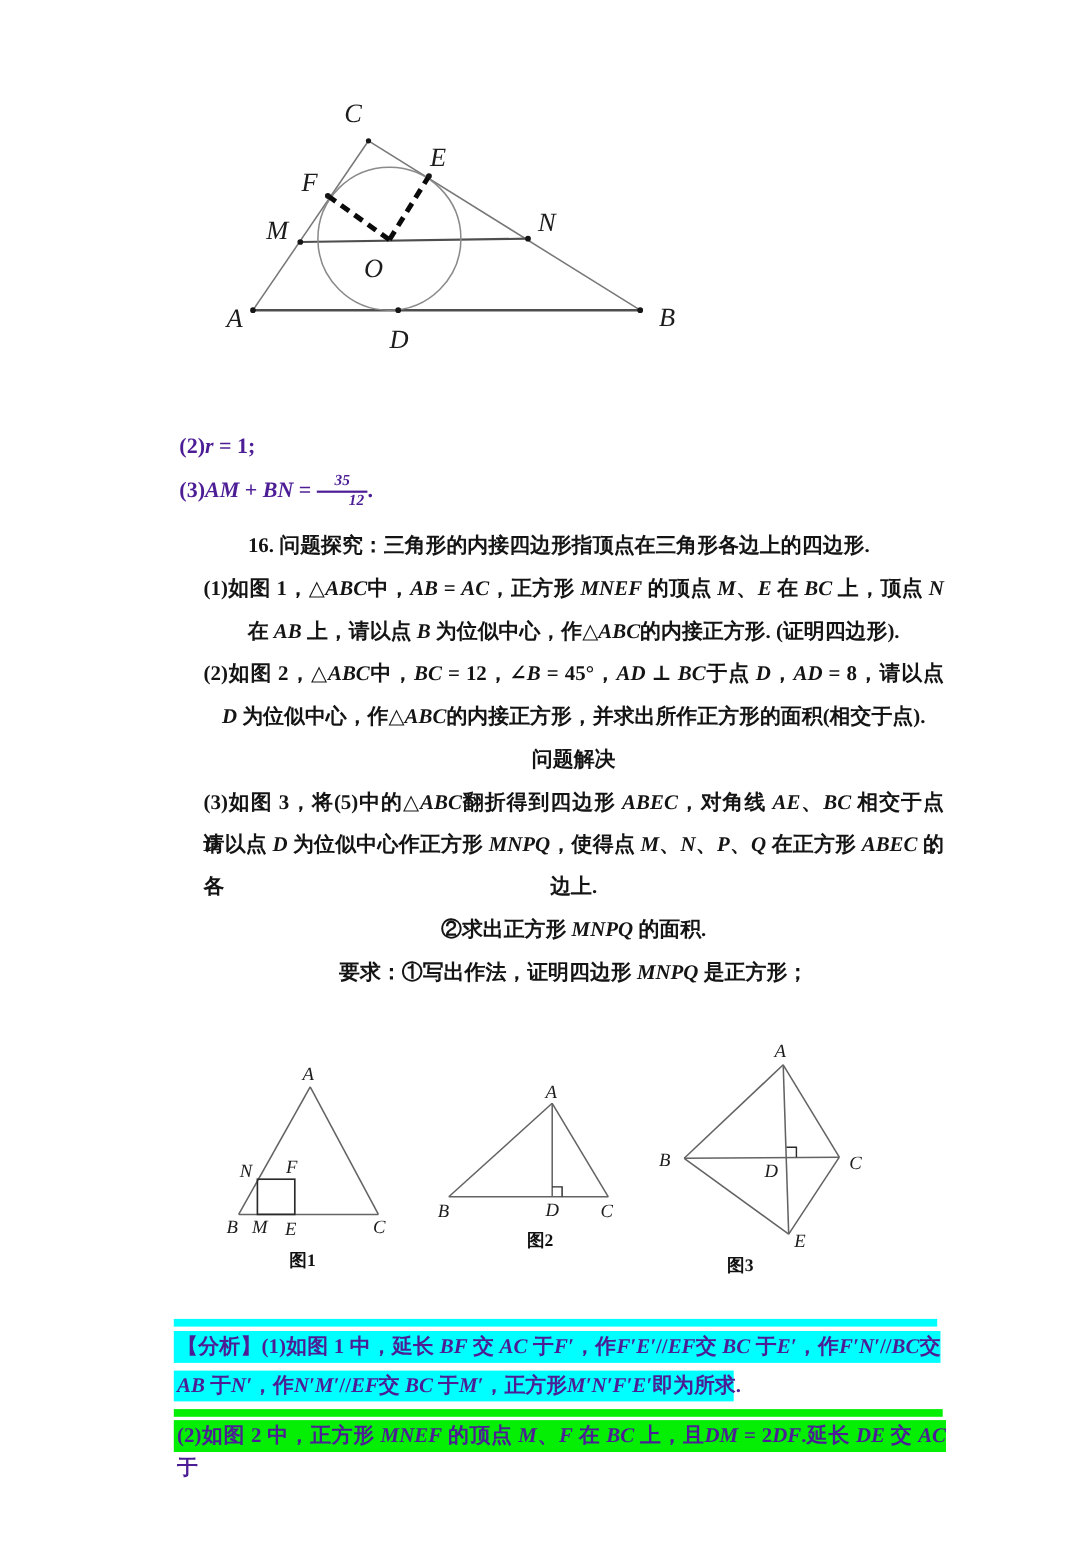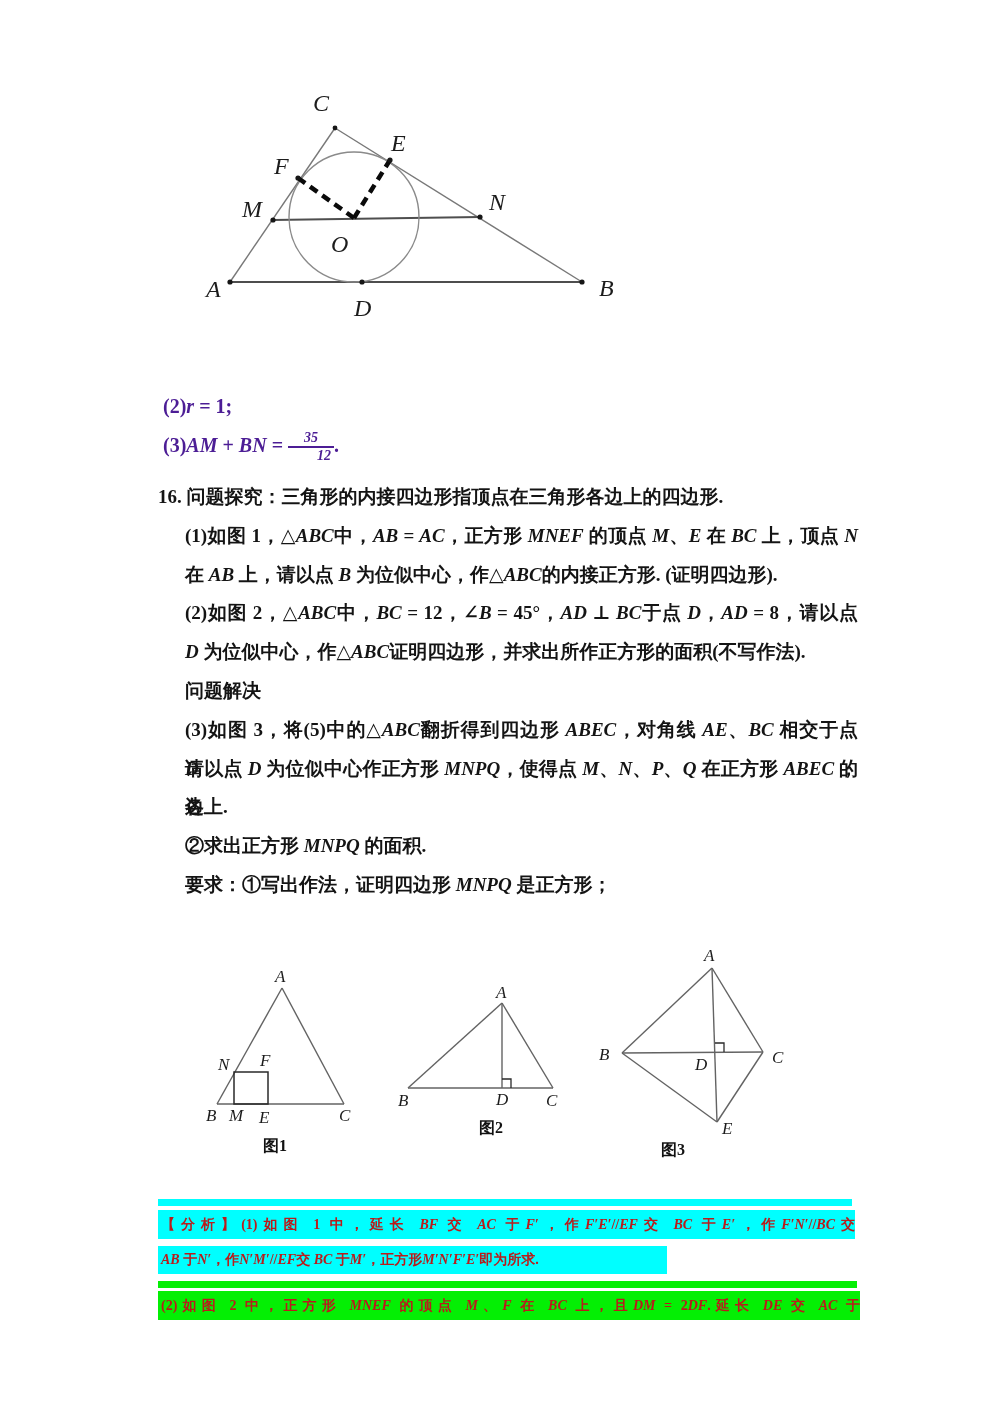--- a/index.html
+++ b/index.html
@@ -15,26 +15,26 @@
   .seg-m{font-weight:700;font-style:italic;}
   
   .frac{display:inline-flex;flex-direction:column;vertical-align:middle;
         text-align:center;font-size:14px;line-height:1.15;font-weight:700;font-style:italic;}
   .frac .fn{border-bottom:2px solid currentColor;padding:0 3px;font-style:italic;}
   .frac .fd{padding:0 3px;margin-left:26px;}
   
   .ans{position:absolute;left:163px;font-size:20px;color:#4c1d95;white-space:nowrap;line-height:1;}
   
   .plines{position:absolute;left:158px;top:478px;width:700px;font-size:19px;}
-  .pline{height:38.8px;line-height:38.8px;white-space:nowrap;}
+  .pline{height:38.8px;line-height:38.8px;white-space:nowrap;text-align:center;}
   .pline.ind{padding-left:27px;}
   .pline.fill{white-space:normal;text-align:justify;text-align-last:justify;}
   
   .strip{position:absolute;height:7px;}
-  .hl{position:absolute;font-size:14px;white-space:nowrap;color:#b91c1c;padding-left:3px;}
+  .hl{position:absolute;font-size:19px;white-space:nowrap;color:#4c1d95;padding-left:3px;}
   .hl.fill{white-space:normal;text-align:justify;text-align-last:justify;}
   .bg-cyan{background:#00ffff;}
   .bg-green{background:#04ef04;}
   
   .lbl{font-style:italic;font-weight:400;fill:#1c1c1c;font-family:"Liberation Serif","DejaVu Serif",serif;}
   .cap{font-style:normal;font-weight:700;fill:#111;font-family:"Liberation Serif","DejaVu Serif",serif;}
   svg{overflow:visible;}
 </style>
 </head>
 <body>
@@ -80,21 +80,21 @@
   <div class="ans" style="top:430px"><span class="seg-c">(3)</span><span class="seg-m">AM</span><span class="seg-c"> + </span><span class="seg-m">BN</span><span class="seg-c"> = </span><span class="frac">
         <span class="fn">35</span>
         <span class="fd">12</span>
       </span><span class="seg-c">.</span></div>
 
   <div class="plines">
     <div class="pline"><span class="seg-c">16.  问题探究：三角形的内接四边形指顶点在三角形各边上的四边形.</span></div>
     <div class="pline ind fill"><span class="seg-c">(1)如图 1，△</span><span class="seg-m">ABC</span><span class="seg-c">中，</span><span class="seg-m">AB</span><span class="seg-c"> = </span><span class="seg-m">AC</span><span class="seg-c">，正方形 </span><span class="seg-m">MNEF</span><span class="seg-c"> 的顶点 </span><span class="seg-m">M</span><span class="seg-c">、</span><span class="seg-m">E</span><span class="seg-c"> 在 </span><span class="seg-m">BC</span><span class="seg-c"> 上，顶点 </span><span class="seg-m">N</span></div>
     <div class="pline ind"><span class="seg-c">在 </span><span class="seg-m">AB</span><span class="seg-c"> 上，请以点 </span><span class="seg-m">B</span><span class="seg-c"> 为位似中心，作△</span><span class="seg-m">ABC</span><span class="seg-c">的内接正方形. (证明四边形).</span></div>
     <div class="pline ind fill"><span class="seg-c">(2)如图 2，△</span><span class="seg-m">ABC</span><span class="seg-c">中，</span><span class="seg-m">BC</span><span class="seg-c"> = 12，∠</span><span class="seg-m">B</span><span class="seg-c"> = 45°，</span><span class="seg-m">AD</span><span class="seg-c"> ⊥ </span><span class="seg-m">BC</span><span class="seg-c">于点 </span><span class="seg-m">D</span><span class="seg-c">，</span><span class="seg-m">AD</span><span class="seg-c"> = 8，请以点</span></div>
-    <div class="pline ind"><span class="seg-m">D</span><span class="seg-c"> 为位似中心，作△</span><span class="seg-m">ABC</span><span class="seg-c">证明四边形，并求出所作正方形的面积(不写作法).</span></div>
+    <div class="pline ind"><span class="seg-m">D</span><span class="seg-c"> 为位似中心，作△</span><span class="seg-m">ABC</span><span class="seg-c">的内接正方形，并求出所作正方形的面积(相交于点).</span></div>
     <div class="pline ind"><span class="seg-c">问题解决</span></div>
     <div class="pline ind fill"><span class="seg-c">(3)如图 3，将(5)中的△</span><span class="seg-m">ABC</span><span class="seg-c">翻折得到四边形 </span><span class="seg-m">ABEC</span><span class="seg-c">，对角线 </span><span class="seg-m">AE</span><span class="seg-c">、</span><span class="seg-m">BC</span><span class="seg-c"> 相交于点 </span><span class="seg-m">D</span><span class="seg-c">，</span></div>
     <div class="pline ind fill"><span class="seg-c">请以点 </span><span class="seg-m">D</span><span class="seg-c"> 为位似中心作正方形 </span><span class="seg-m">MNPQ</span><span class="seg-c">，使得点 </span><span class="seg-m">M</span><span class="seg-c">、</span><span class="seg-m">N</span><span class="seg-c">、</span><span class="seg-m">P</span><span class="seg-c">、</span><span class="seg-m">Q</span><span class="seg-c"> 在正方形 </span><span class="seg-m">ABEC</span><span class="seg-c"> 的各</span></div>
     <div class="pline ind"><span class="seg-c">边上.</span></div>
     <div class="pline ind"><span class="seg-c">②求出正方形 </span><span class="seg-m">MNPQ</span><span class="seg-c"> 的面积.</span></div>
     <div class="pline ind"><span class="seg-c">要求：①写出作法，证明四边形 </span><span class="seg-m">MNPQ</span><span class="seg-c"> 是正方形；</span></div>
   </div>
 
   <svg class="abs" style="left:205px;top:958px" width="160" height="205" viewBox="0 0 160 205">
     <line x1="12" y1="146" x2="77" y2="30" stroke="#636363" stroke-width="1.4"></line>

